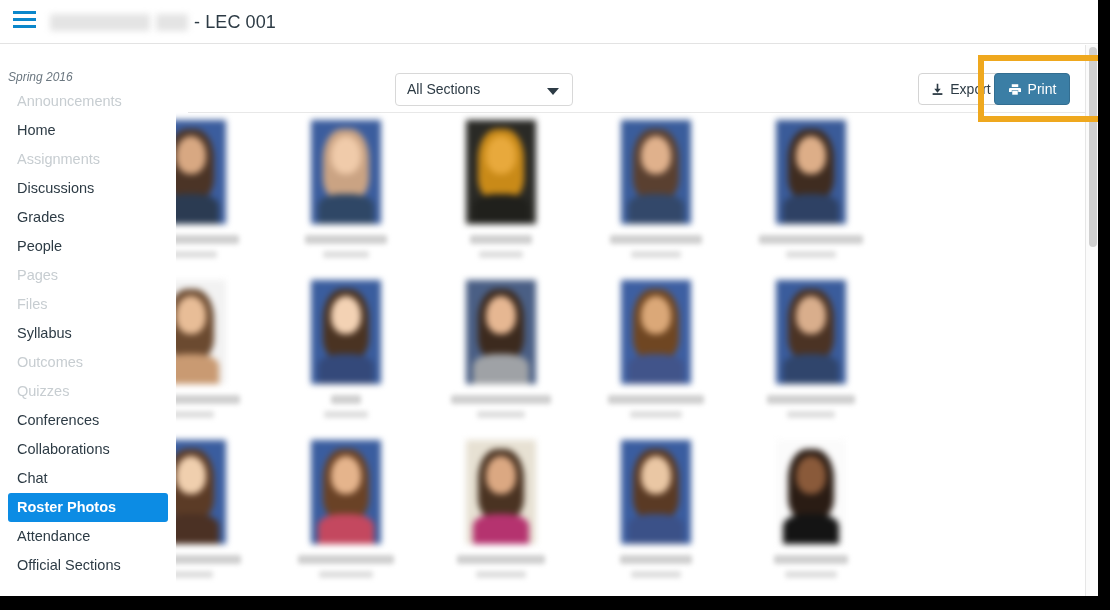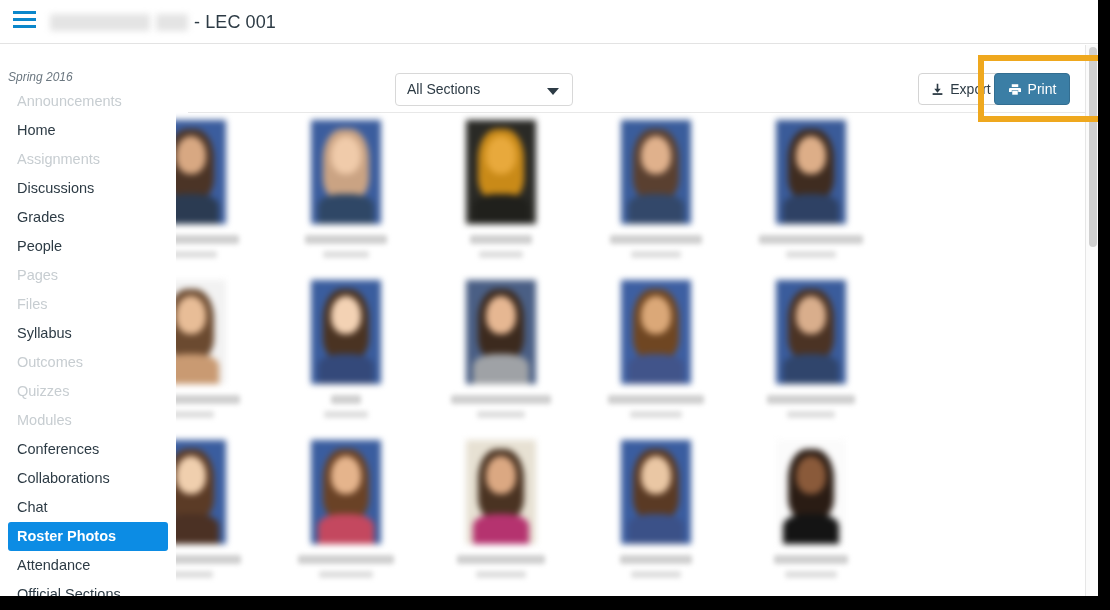--- a/index.html
+++ b/index.html
@@ -394,21 +394,20 @@
           <div class="nav-item">Home</div>
           <div class="nav-item dim">Assignments</div>
           <div class="nav-item">Discussions</div>
           <div class="nav-item">Grades</div>
           <div class="nav-item">People</div>
           <div class="nav-item dim">Pages</div>
           <div class="nav-item dim">Files</div>
           <div class="nav-item">Syllabus</div>
           <div class="nav-item dim">Outcomes</div>
           <div class="nav-item dim">Quizzes</div>
-          <div class="nav-item dim">Modules</div>
           <div class="nav-item">Conferences</div>
           <div class="nav-item">Collaborations</div>
           <div class="nav-item">Chat</div>
           <div class="nav-item active">Roster Photos</div>
           <div class="nav-item">Attendance</div>
           <div class="nav-item">Official Sections</div>
         </div>
     </div>
 
     <div class="content">

